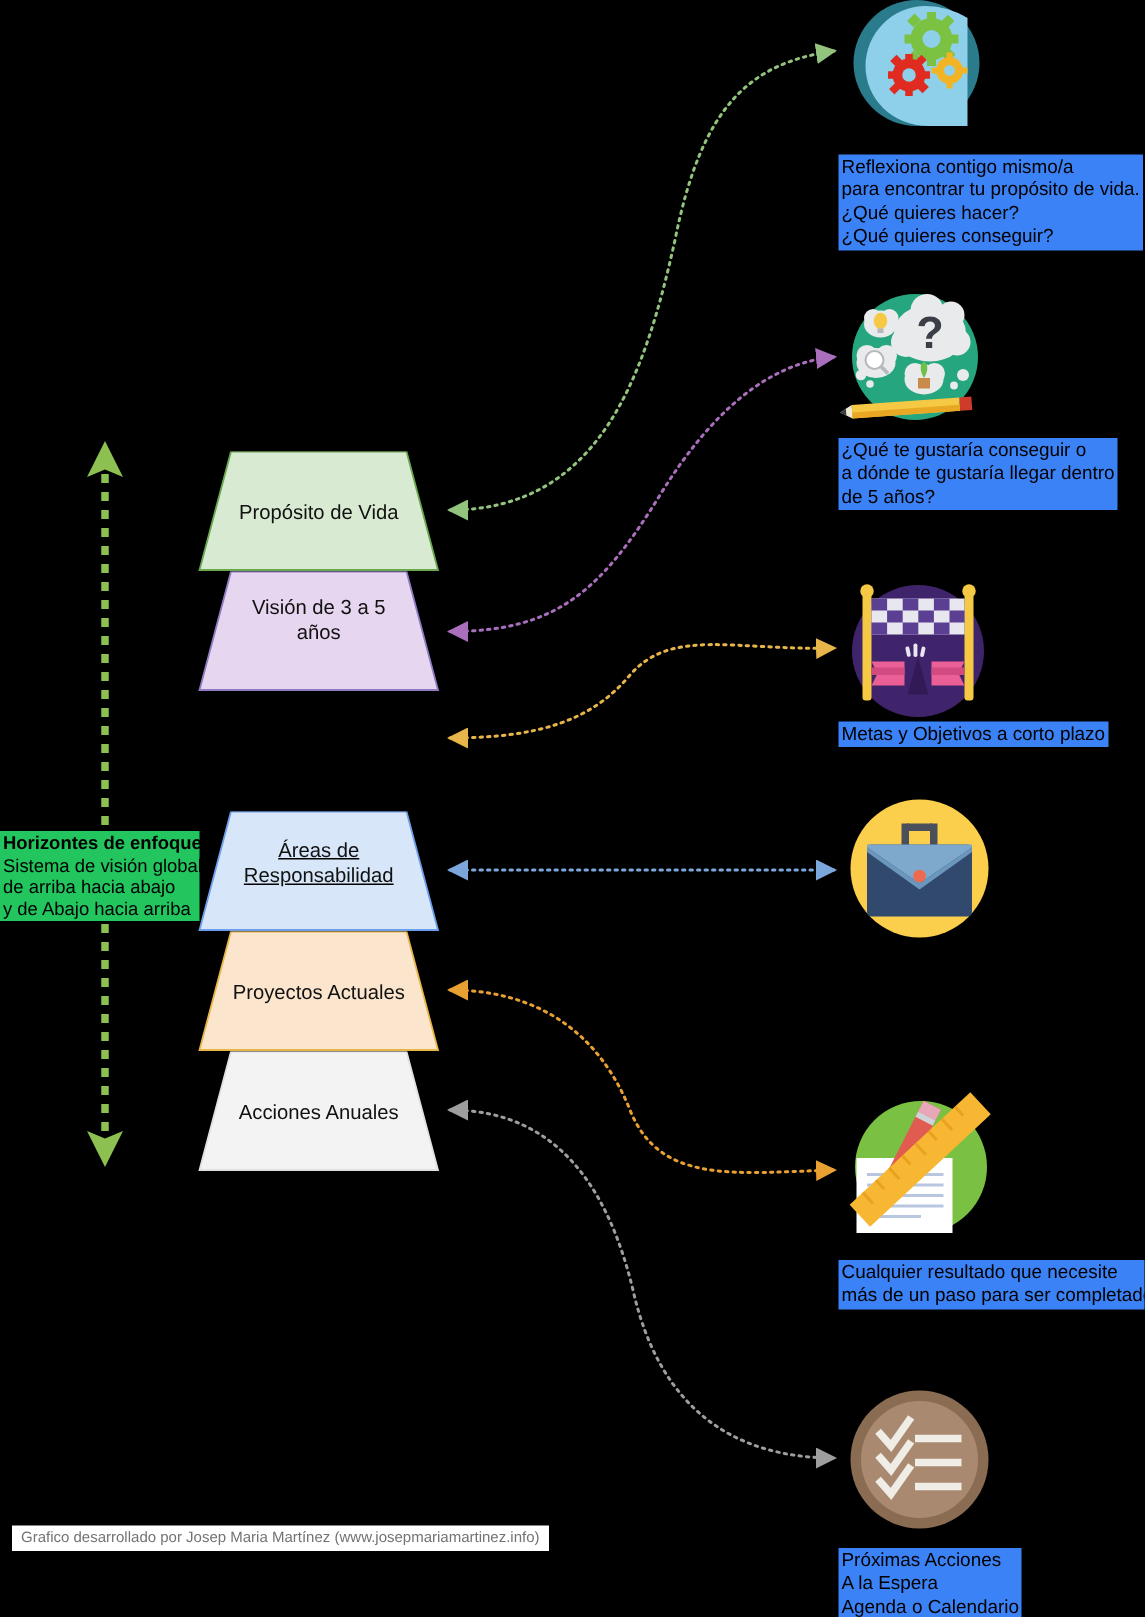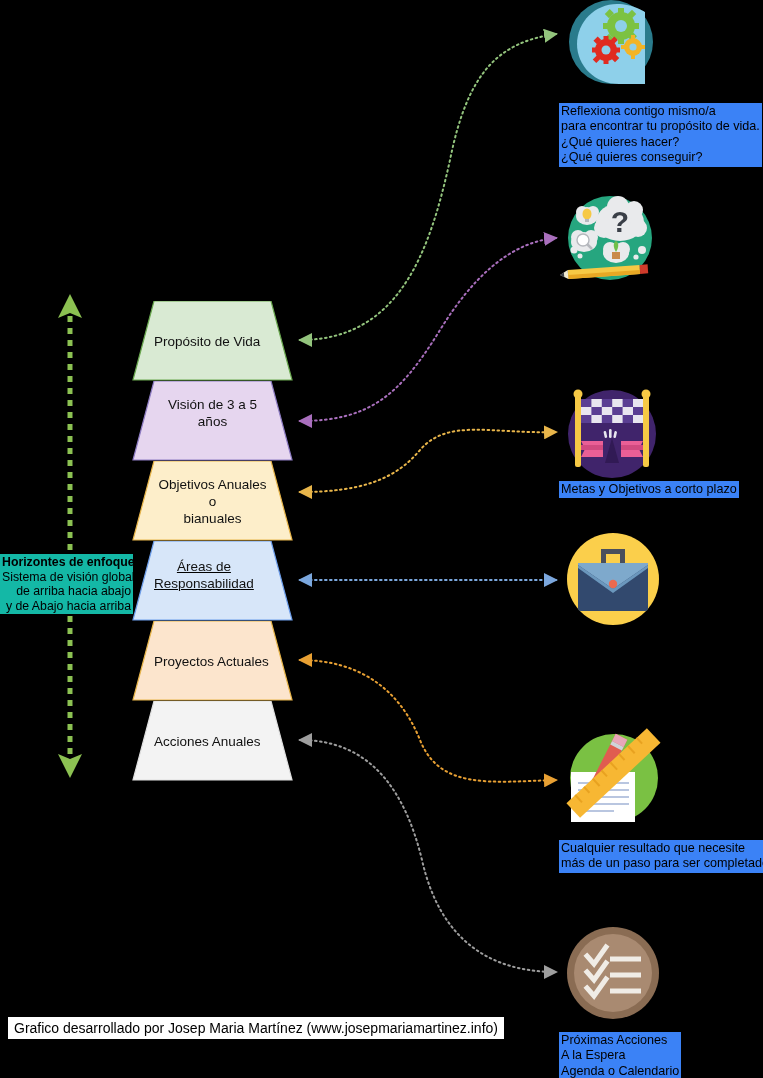--- a/index.html
+++ b/index.html
@@ -5,36 +5,36 @@
   html,body{margin:0;padding:0;background:#000;}
   body{
     width:763px;height:1078px;position:relative;overflow:hidden;
     font-family:"Liberation Sans","DejaVu Sans",sans-serif;
     background:#000;
   }
   .stage{position:absolute;left:0;top:0;width:763px;height:1078px;}
   svg.links{position:absolute;left:0;top:0;width:763px;height:1078px;pointer-events:none;}
 
   
-  .trap{position:absolute;display:flex;align-items:center;justify-content:flex-start;text-align:center;}
+  .trap{position:absolute;display:flex;align-items:center;justify-content:center;text-align:center;}
   .trap svg{position:absolute;left:0;top:0;}
   .trap .lbl{position:relative;z-index:2;font-size:13.5px;color:#111;line-height:17px;padding:0 22px;}
 
   
   .iconwrap{position:absolute;}
   .iconwrap svg{display:block;}
 
   
   .note{position:absolute;background:#3b82f6;color:#000;font-size:12.6px;line-height:15.4px;
         padding:1px 2px;white-space:pre;}
   
-  .leftblock{position:absolute;text-align:right;color:#000;background:#14b8a6;
+  .leftblock{position:absolute;text-align:left;color:#000;background:#22c55e;
              font-size:12.3px;line-height:14.6px;padding:1px 2px;white-space:pre;}
   .leftblock b{font-weight:bold;}
-  .credit{position:absolute;background:#fff;color:#000000;font-size:14px;padding:3px 6px;white-space:pre;}
+  .credit{position:absolute;background:#fff;color:#737373;font-size:10px;padding:3px 6px;white-space:pre;}
 </style>
 </head>
 <body>
 
 <div class="stage">
 
   <svg class="links" viewBox="0 0 763 1078">
     <defs>
       <marker id="ah-green" markerWidth="7" markerHeight="7" refX="6" refY="3.5" orient="auto">
         <path d="M0,0 L7,3.5 L0,7 z" fill="#93c47d"></path>
@@ -105,27 +105,20 @@
     <div class="lbl">Propósito de Vida</div>
   </div>
 
   <div class="trap" style="left:132px;top:381px;width:161px;height:64px;">
     <svg width="161" height="80" viewBox="0 0 161 80">
       <polygon points="22,0 139,0 160,79 1,79" fill="#e6d6ef" stroke="#8e7cc3" stroke-width="1.2"></polygon>
     </svg>
     <div class="lbl">Visión de 3 a 5 años</div>
   </div>
 
-  <div class="trap" style="left:132px;top:461px;width:161px;height:80px;">
-    <svg width="161" height="80" viewBox="0 0 161 80">
-      <polygon points="22,0 139,0 160,79 1,79" fill="#fdeeca" stroke="#e8b54a" stroke-width="1.2"></polygon>
-    </svg>
-    <div class="lbl" style="white-space:pre-line;">Objetivos Anuales o
-bianuales</div>
-  </div>
 
   <div class="trap" style="left:132px;top:541px;width:161px;height:68px;text-decoration:underline;">
     <svg width="161" height="80" viewBox="0 0 161 80">
       <polygon points="22,0 139,0 160,79 1,79" fill="#d7e6f9" stroke="#6d9eeb" stroke-width="1.2"></polygon>
     </svg>
     <div class="lbl" style="white-space:pre-line;">Áreas de
 Responsabilidad</div>
   </div>
 
   <div class="trap" style="left:132px;top:621px;width:161px;height:80px;">
@@ -328,20 +321,23 @@
         <line x1="48" y1="69" x2="79" y2="69"></line>
       </g>
     </svg>
   </div>
 
   <div class="note" style="left:559px;top:103px;">Reflexiona contigo mismo/a
 para encontrar tu propósito de vida.
 ¿Qué quieres hacer?
 ¿Qué quieres conseguir?</div>
 
+  <div class="note" style="left:559px;top:292px;">¿Qué te gustaría conseguir o
+a dónde te gustaría llegar dentro
+de 5 años?</div>
 
   <div class="note" style="left:559px;top:481px;">Metas y Objetivos a corto plazo</div>
 
 
   <div class="note" style="left:559px;top:840px;">Cualquier resultado que necesite
 más de un paso para ser completado</div>
 
   <div class="note" style="left:559px;top:1032px;">Próximas Acciones
 A la Espera
 Agenda o Calendario</div>

